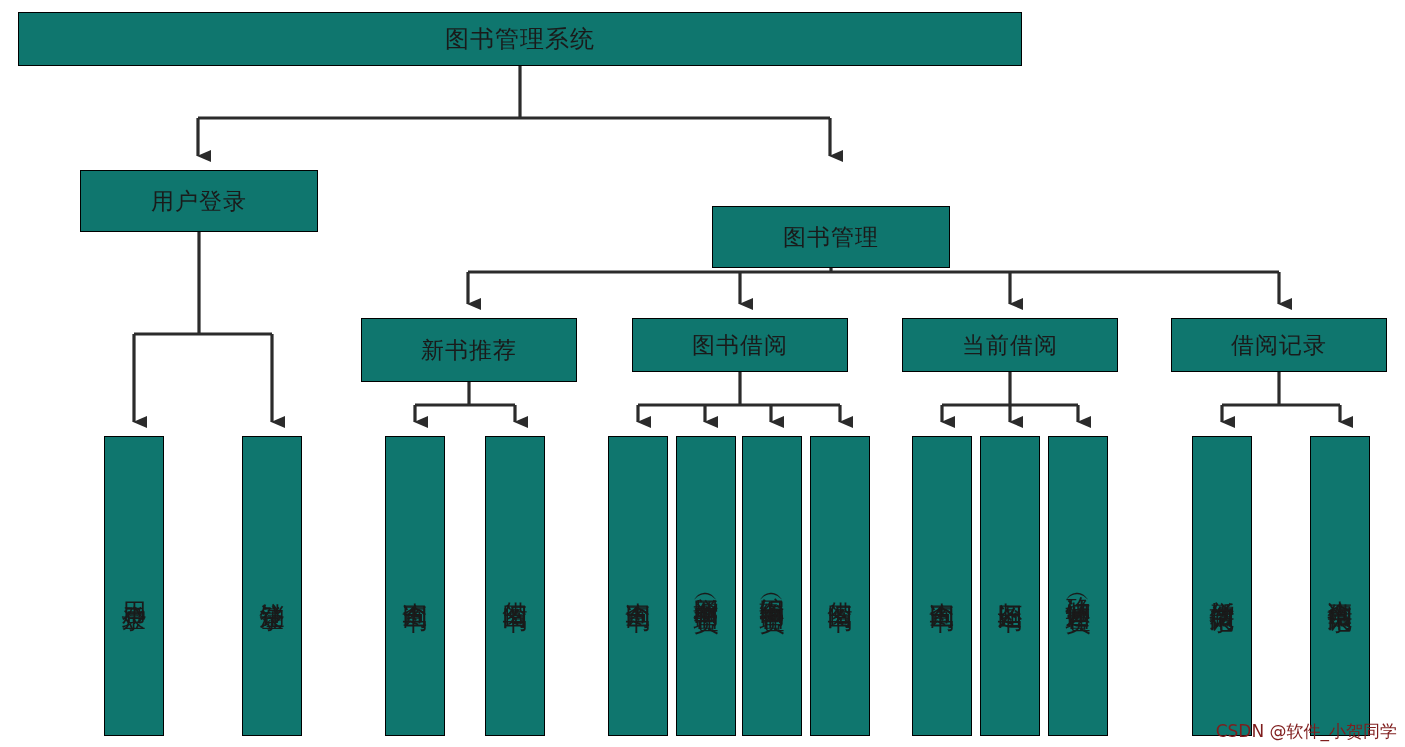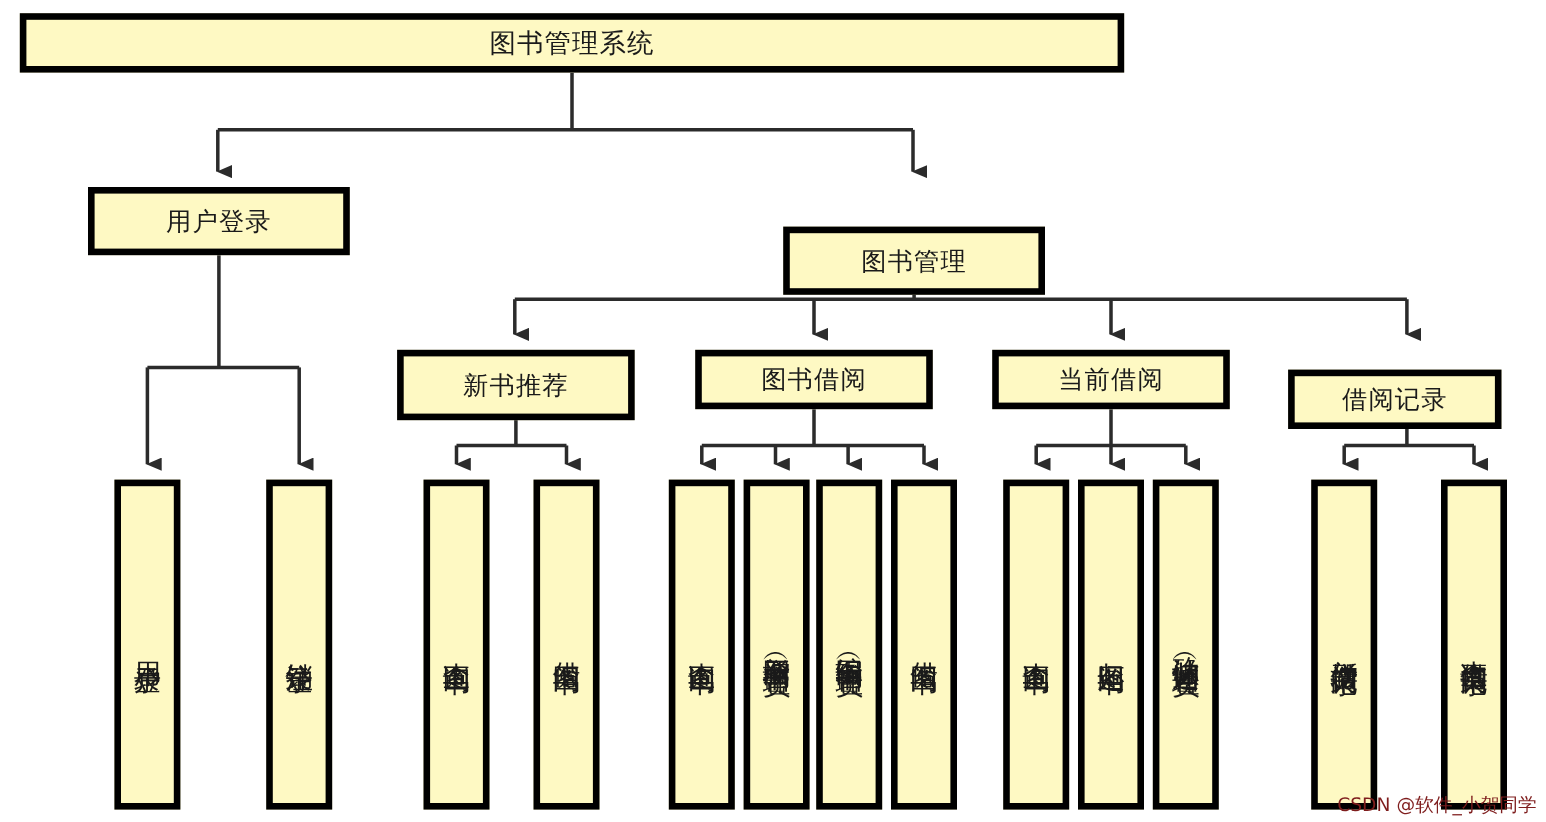--- a/index.html
+++ b/index.html
@@ -10,22 +10,22 @@
     font-family:"DejaVu Sans","Liberation Sans",sans-serif;
     overflow:hidden;
     position:relative;
   }
   #canvas{position:absolute;left:0;top:0;width:1405px;height:747px;}
   svg.wires{position:absolute;left:0;top:0;width:1405px;height:747px;pointer-events:none;}
 
   .node{
     position:absolute;
     box-sizing:border-box;
-    background:#fef9c3;
-    border:6px solid #000000;
+    background:#0f766e;
+    border:1px solid #000000;
     display:flex;
     align-items:center;
     justify-content:center;
     color:#1a1a1a;
   }
   .node.h{               
     font-size:23px;
     letter-spacing:1px;
     white-space:nowrap;
   }
@@ -108,21 +108,21 @@
   </svg>
 
   <div class="node h root" style="left:18px;top:12px;width:1004px;height:54px;">图书管理系统</div>
 
   <div class="node h" style="left:80px;top:170px;width:238px;height:62px;">用户登录</div>
   <div class="node h" style="left:712px;top:170px;width:238px;height:62px;margin-top:36px;">图书管理</div>
 
   <div class="node h" style="left:361px;top:318px;width:216px;height:64px;text-align:center;">新书推荐</div>
   <div class="node h" style="left:632px;top:318px;width:216px;height:54px;">图书借阅</div>
   <div class="node h" style="left:902px;top:318px;width:216px;height:54px;">当前借阅</div>
-  <div class="node h" style="left:1171px;top:336px;width:194px;height:54px;">借阅记录</div>
+  <div class="node h" style="left:1171px;top:318px;width:216px;height:54px;">借阅记录</div>
 
   <div class="node v" style="left:104px;top:436px;width:60px;height:300px;">用户登录</div>
   <div class="node v" style="left:242px;top:436px;width:60px;height:300px;">注销登录</div>
 
   <div class="node v" style="left:385px;top:436px;width:60px;height:300px;">查询图书</div>
   <div class="node v" style="left:485px;top:436px;width:60px;height:300px;">借阅图书</div>
 
   <div class="node v" style="left:608px;top:436px;width:60px;height:300px;">查询图书</div>
   <div class="node v" style="left:676px;top:436px;width:60px;height:300px;">新增图书（管理员）</div>
   <div class="node v" style="left:742px;top:436px;width:60px;height:300px;">编辑图书（管理员）</div>

